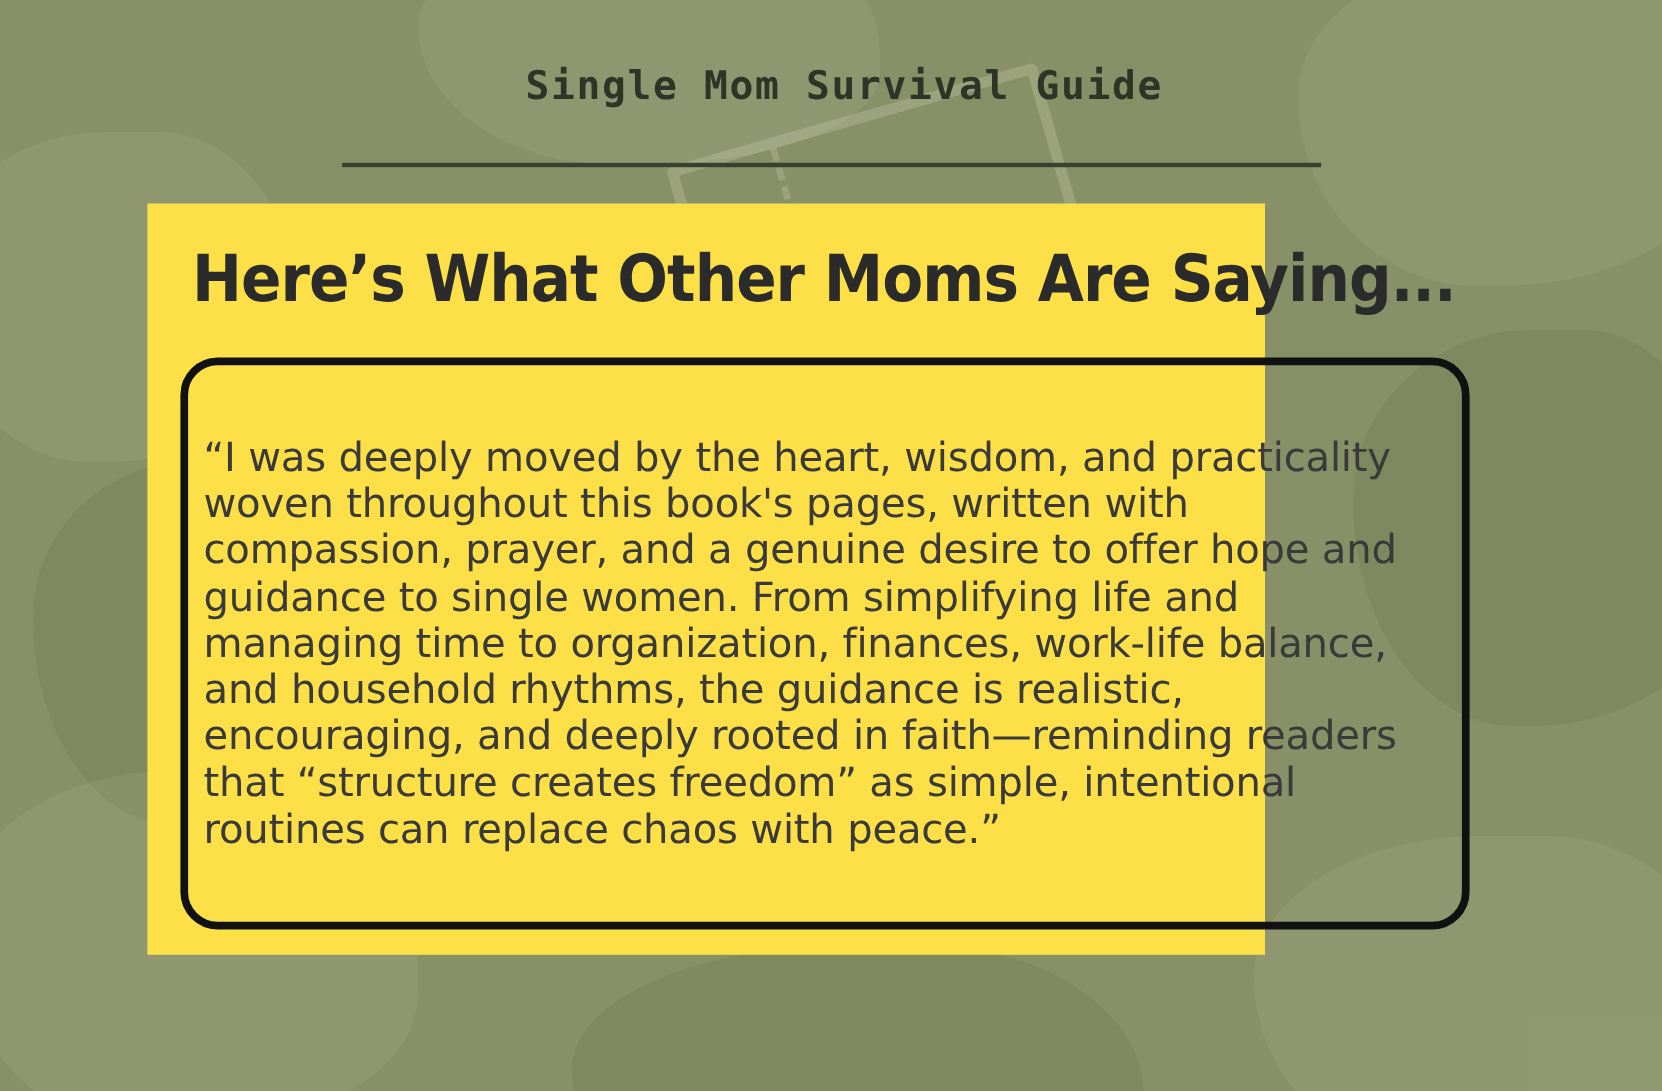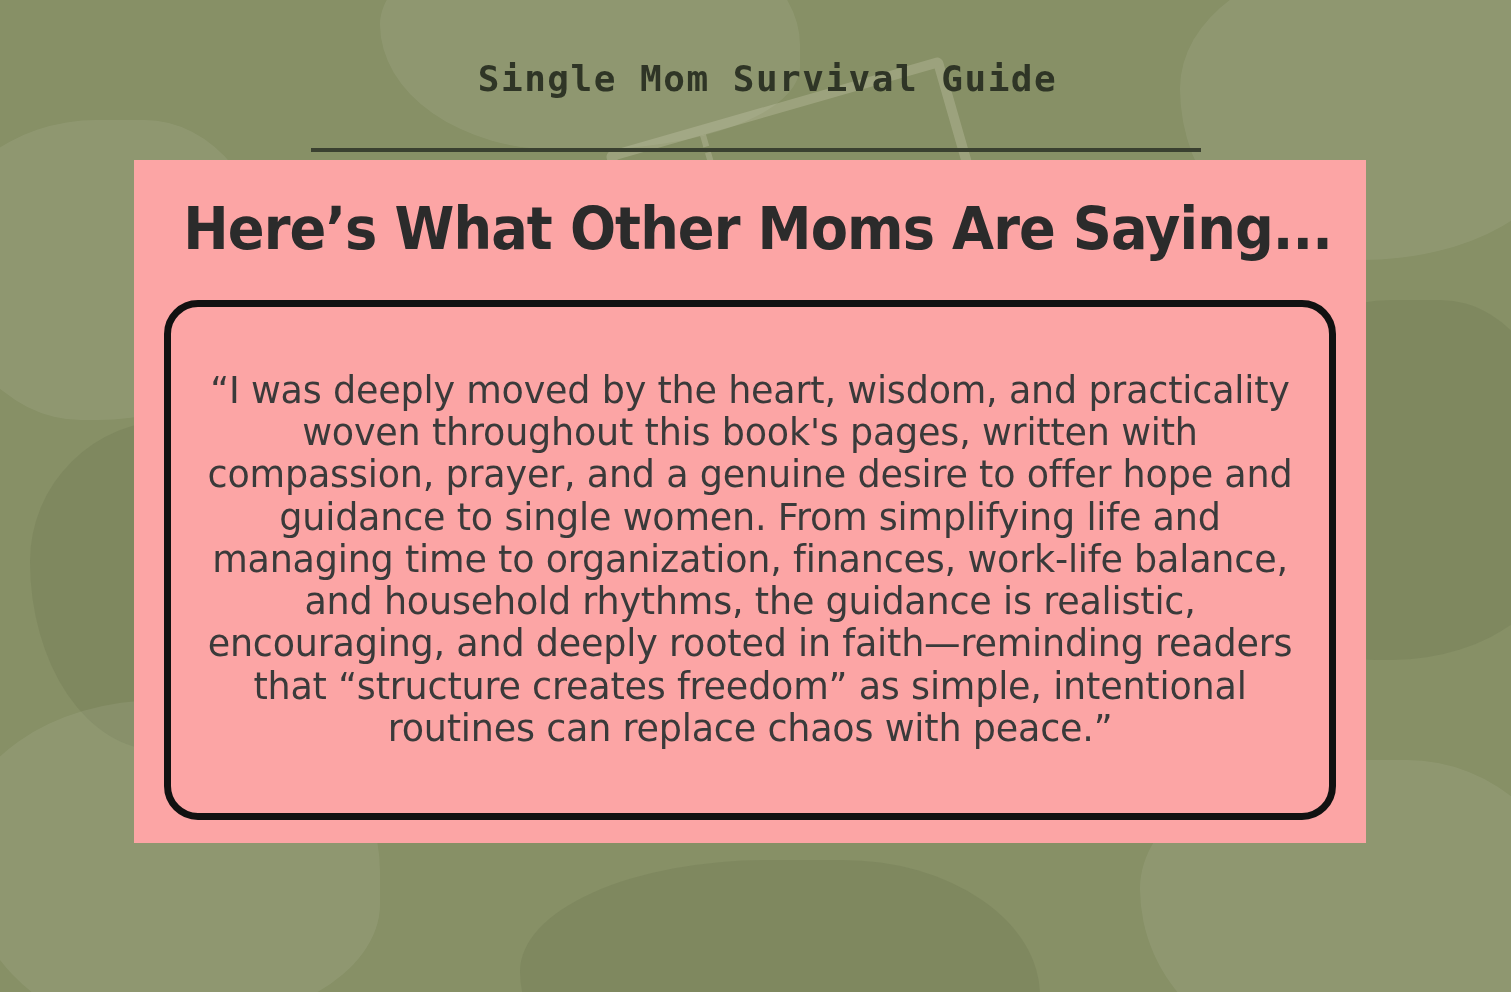--- a/index.html
+++ b/index.html
@@ -67,24 +67,24 @@
     left: 311px;
     width: 890px;
     height: 4px;
     background: #3a4030;
   }
 
   
   .card {
     position: absolute;
     left: 134px;
-    top: 160px;
-    width: 1232px;
+    top: 185px;
+    width: 1016px;
     height: 683px;
-    background: #fca5a5;
+    background: #fde047;
   }
 
   .card-title {
     margin: 34px 0 0 0;
     text-align: center;
     font-family: "DejaVu Sans", sans-serif;
     font-weight: 700;
     font-size: 59px;
     letter-spacing: -1px;
     color: #2b2b2b;
@@ -102,21 +102,21 @@
     border-radius: 34px;
     box-sizing: border-box;
     display: flex;
     align-items: center;
     justify-content: center;
   }
 
   .quote-text {
     margin: 0;
     padding: 0 14px;
-    text-align: center;
+    text-align: left;
     font-family: "DejaVu Sans", sans-serif;
     font-size: 36.5px;
     line-height: 1.16;
     color: #3a3a3a;
     letter-spacing: -0.2px;
     font-weight: 400;
   }
 </style>
 </head>
 <body>

